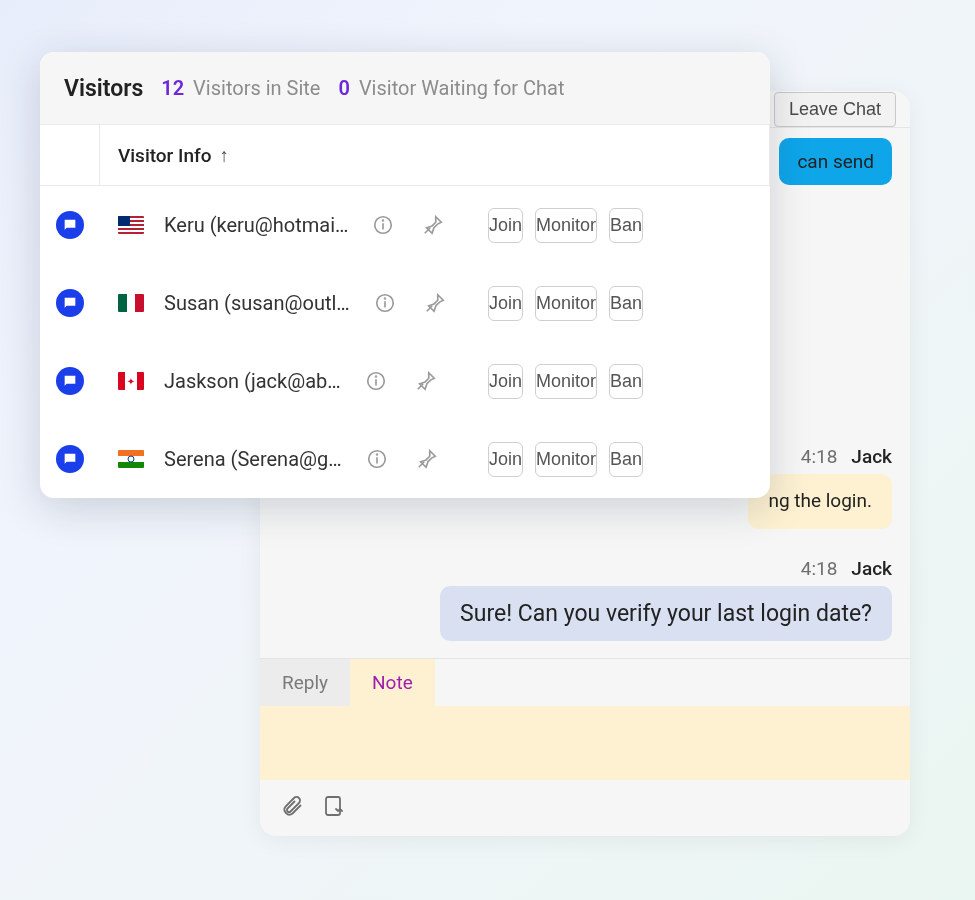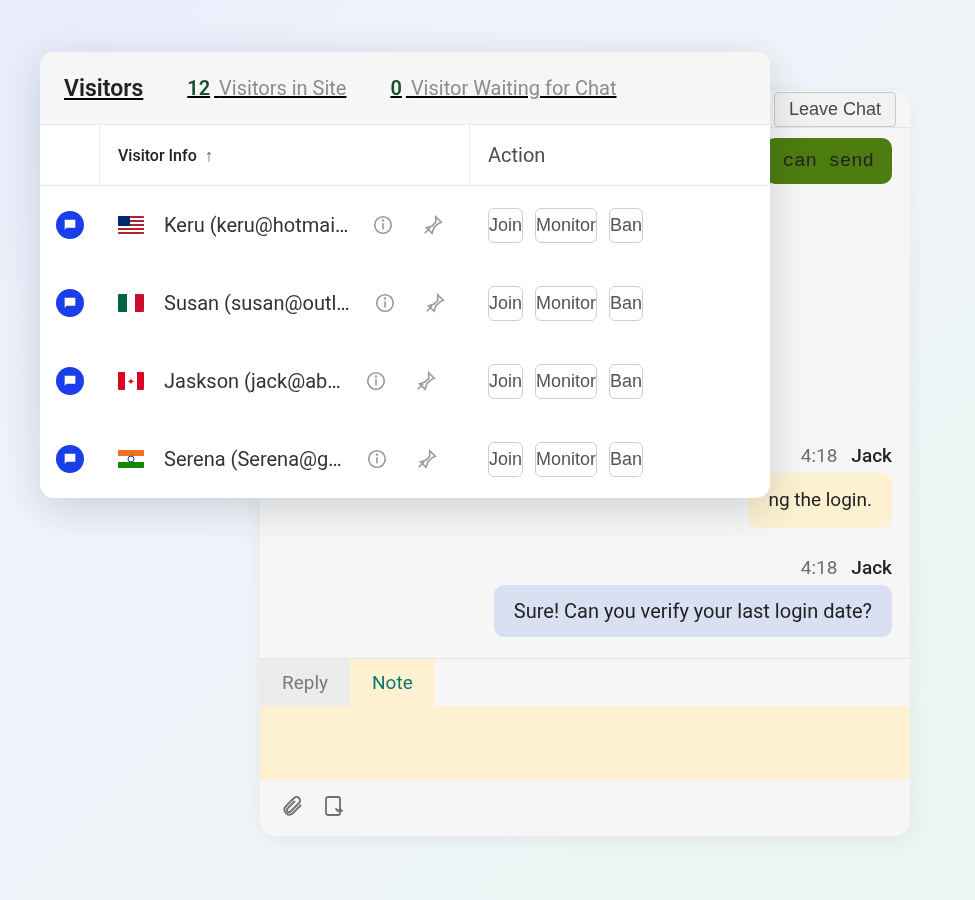--- a/index.html
+++ b/index.html
@@ -44,30 +44,29 @@
   }
   .chat-body {
     flex: 0 0 530px;
     padding: 10px 18px 0 18px;
     display: flex;
     flex-direction: column;
     justify-content: flex-start;
   }
   .chat-bubble-partial {
     align-self: flex-end;
-    background: #4d7c0f;
+    background: #0ea5e9;
     color: #222;
     font-size: 19px;
     border-radius: 10px;
     padding: 12px 18px;
     max-width: 420px;
     margin-bottom: 20px;
     text-align: left;
     margin-left: auto;
-    font-family: Liberation Mono, monospace;
   }
   .chat-meta {
     align-self: flex-end;
     display: flex;
     gap: 14px;
     font-size: 19px;
     color: #444;
     margin-top: 0;
     margin-bottom: 6px;
     text-align: right;
@@ -84,21 +83,21 @@
     max-width: 460px;
     margin-bottom: 28px;
     margin-left: auto;
     text-align: right;
     line-height: 1.4;
   }
   .chat-bubble-reply {
     align-self: flex-end;
     background: #d8e0f1;
     color: #222;
-    font-size: 20px;
+    font-size: 23px;
     border-radius: 10px;
     padding: 14px 20px;
     max-width: 460px;
     margin-left: auto;
     text-align: left;
   }
   .spacer-240 { height: 240px; }
 
   
   .composer {
@@ -107,21 +106,21 @@
   .composer-tabs {
     display: flex;
   }
   .composer-tab {
     padding: 12px 22px;
     font-size: 19px;
     cursor: pointer;
   }
   .composer-tab.active {
     background: #fdf1d1;
-    color: #0f766e;
+    color: #a21caf;
   }
   .composer-tab.inactive {
     background: #ececec;
     color: #7a7a7a;
   }
   .composer-textarea {
     background: #fdf1d1;
     height: 74px;
     position: relative;
   }
@@ -149,43 +148,42 @@
     border-radius: 14px;
     box-shadow: 0 10px 40px rgba(30,40,60,0.18);
     overflow: hidden;
   }
   .visitors-top {
     height: 72px;
     background: #f6f6f6;
     display: flex;
     align-items: center;
     padding: 0 24px;
-    gap: 44px;
-    text-decoration: underline;
+    gap: 18px;
   }
   .visitors-title {
     font-size: 23px;
     font-weight: 600;
     color: #222;
   }
   .visitors-stat {
     font-size: 20px;
     color: #8c8c8c;
   }
-  .visitors-stat .num { color: #14532d; font-weight: 600; margin-right: 4px; }
+  .visitors-stat .num { color: #6d28d9; font-weight: 600; margin-right: 4px; }
 
   .visitors-header-row {
     display: flex;
     height: 62px;
     border-top: 1px solid #eaeaea;
     border-bottom: 1px solid #eaeaea;
     background: #fff;
   }
   .col-status { width: 60px; border-right: 1px solid #eaeaea; }
-  .col-info   { flex: 1; padding-left: 18px; display:flex; align-items:center; border-right: 1px solid #eaeaea; font-size: 16px; color:#222; font-weight:500;}
+  .col-info   { flex: 1; padding-left: 18px; display:flex; align-items:center; border-right: 1px solid #eaeaea; font-size: 19px; color:#222; font-weight:500;}
   .col-action { width: 300px; padding-left: 18px; display:flex; align-items:center; font-size: 20px; color:#4d4d4d;}
 
   .sort-arrow { margin-left: 8px; color:#555; }
 
   .visitor-row {
     display: flex;
     height: 78px;
     align-items: center;
   }
   .visitor-row .cell-status {
@@ -326,21 +324,20 @@
       <span>Visitor Waiting for Chat</span>
     </div>
   </div>
 
   <div class="visitors-header-row">
     <div class="col-status"></div>
     <div class="col-info">
       <span>Visitor Info</span>
       <span class="sort-arrow">↑</span>
     </div>
-    <div class="col-action">Action</div>
   </div>
 
   <div id="visitor-rows">
       <div class="visitor-row">
         <div class="cell-status">
           <div class="chat-indicator">
             <svg viewBox="0 0 24 24">
               <path d="M4 4h16v12H7l-3 3z"></path>
             </svg>
           </div>

